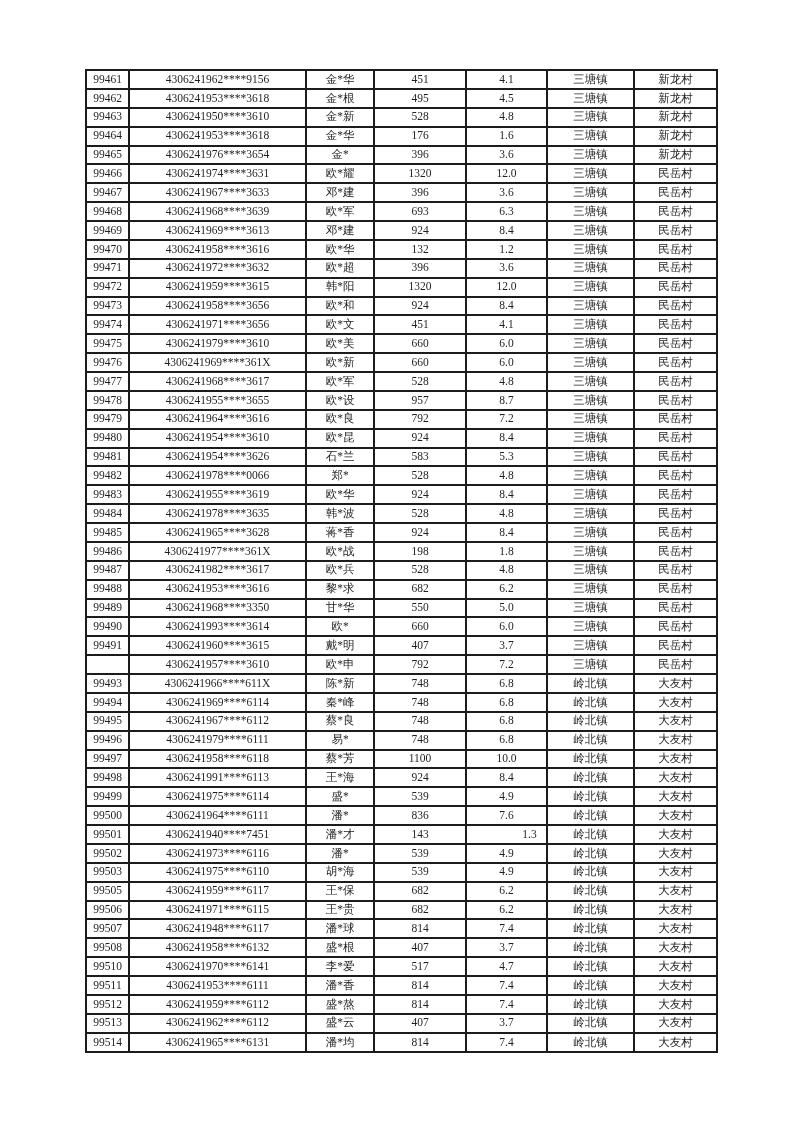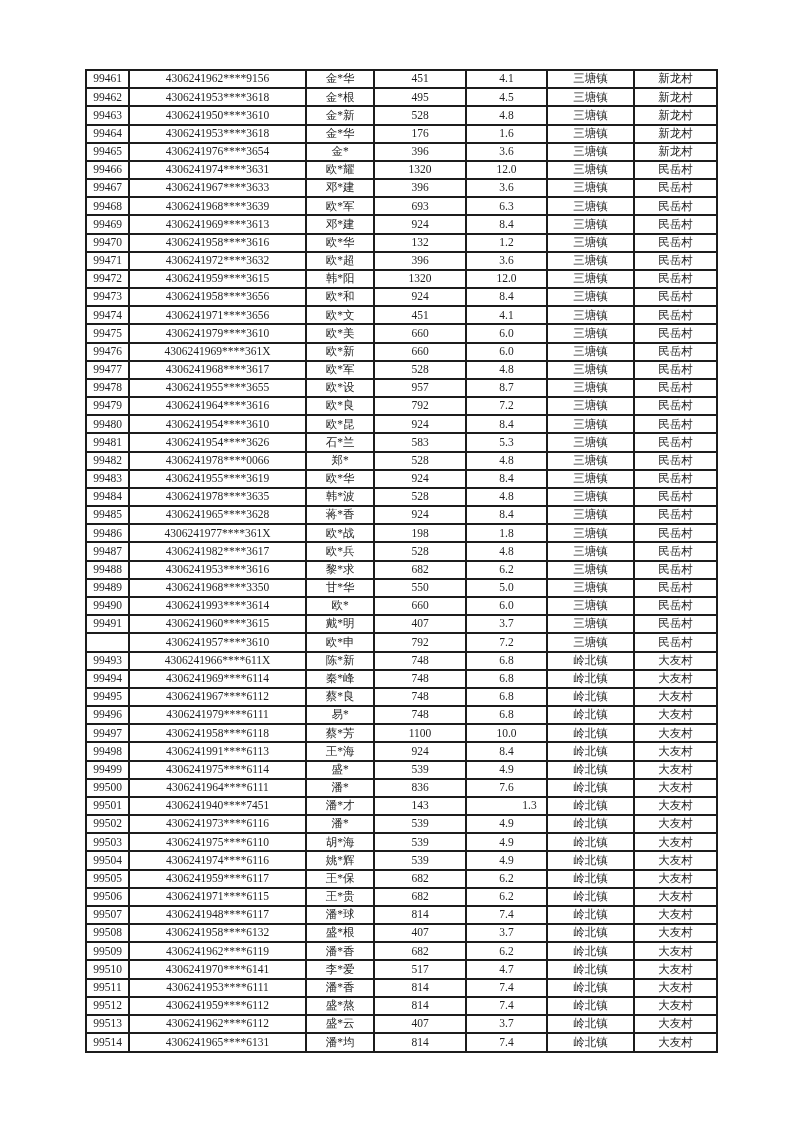--- a/index.html
+++ b/index.html
@@ -431,29 +431,20 @@
         <tr>
           <td style="color: rgb(31, 31, 31); border-color: rgb(28, 28, 28);">99503</td>
           <td style="color: rgb(31, 31, 31); border-color: rgb(28, 28, 28);">4306241975****6110</td>
           <td style="color: rgb(31, 31, 31); border-color: rgb(28, 28, 28);">胡*海</td>
           <td style="color: rgb(31, 31, 31); border-color: rgb(28, 28, 28);">539</td>
           <td style="color: rgb(31, 31, 31); border-color: rgb(28, 28, 28);">4.9</td>
           <td style="color: rgb(31, 31, 31); border-color: rgb(28, 28, 28);">岭北镇</td>
           <td style="color: rgb(31, 31, 31); border-color: rgb(28, 28, 28);">大友村</td>
         </tr>
         <tr>
-          <td style="color: rgb(31, 31, 31); border-color: rgb(28, 28, 28);">99504</td>
-          <td style="color: rgb(31, 31, 31); border-color: rgb(28, 28, 28);">4306241974****6116</td>
-          <td style="color: rgb(31, 31, 31); border-color: rgb(28, 28, 28);">姚*辉</td>
-          <td style="color: rgb(31, 31, 31); border-color: rgb(28, 28, 28);">539</td>
-          <td style="color: rgb(31, 31, 31); border-color: rgb(28, 28, 28);">4.9</td>
-          <td style="color: rgb(31, 31, 31); border-color: rgb(28, 28, 28);">岭北镇</td>
-          <td style="color: rgb(31, 31, 31); border-color: rgb(28, 28, 28);">大友村</td>
-        </tr>
-        <tr>
           <td style="color: rgb(31, 31, 31); border-color: rgb(28, 28, 28); border-radius: 9px;">99505</td>
           <td style="color: rgb(31, 31, 31); border-color: rgb(28, 28, 28);">4306241959****6117</td>
           <td style="color: rgb(31, 31, 31); border-color: rgb(28, 28, 28);">王*保</td>
           <td style="color: rgb(31, 31, 31); border-color: rgb(28, 28, 28);">682</td>
           <td style="color: rgb(31, 31, 31); border-color: rgb(28, 28, 28);">6.2</td>
           <td style="color: rgb(31, 31, 31); border-color: rgb(28, 28, 28);">岭北镇</td>
           <td style="color: rgb(31, 31, 31); border-color: rgb(28, 28, 28);">大友村</td>
         </tr>
         <tr>
           <td style="color: rgb(31, 31, 31); border-color: rgb(28, 28, 28);">99506</td>
@@ -476,29 +467,20 @@
         <tr>
           <td style="color: rgb(31, 31, 31); border-color: rgb(28, 28, 28);">99508</td>
           <td style="color: rgb(31, 31, 31); border-color: rgb(28, 28, 28);">4306241958****6132</td>
           <td style="color: rgb(31, 31, 31); border-color: rgb(28, 28, 28);">盛*根</td>
           <td style="color: rgb(31, 31, 31); border-color: rgb(28, 28, 28);">407</td>
           <td style="color: rgb(31, 31, 31); border-color: rgb(28, 28, 28);">3.7</td>
           <td style="color: rgb(31, 31, 31); border-color: rgb(28, 28, 28);">岭北镇</td>
           <td style="color: rgb(31, 31, 31); border-color: rgb(28, 28, 28);">大友村</td>
         </tr>
         <tr>
-          <td style="color: rgb(31, 31, 31); border-color: rgb(28, 28, 28);">99509</td>
-          <td style="color: rgb(31, 31, 31); border-color: rgb(28, 28, 28);">4306241962****6119</td>
-          <td style="color: rgb(31, 31, 31); border-color: rgb(28, 28, 28);">潘*香</td>
-          <td style="color: rgb(31, 31, 31); border-color: rgb(28, 28, 28);">682</td>
-          <td style="color: rgb(31, 31, 31); border-color: rgb(28, 28, 28);">6.2</td>
-          <td style="color: rgb(31, 31, 31); border-color: rgb(28, 28, 28);">岭北镇</td>
-          <td style="color: rgb(31, 31, 31); border-color: rgb(28, 28, 28);">大友村</td>
-        </tr>
-        <tr>
           <td style="color: rgb(31, 31, 31); border-color: rgb(28, 28, 28);">99510</td>
           <td style="color: rgb(31, 31, 31); border-color: rgb(28, 28, 28);">4306241970****6141</td>
           <td style="color: rgb(31, 31, 31); border-color: rgb(28, 28, 28);">李*爱</td>
           <td style="color: rgb(31, 31, 31); border-color: rgb(28, 28, 28);">517</td>
           <td style="color: rgb(31, 31, 31); border-color: rgb(28, 28, 28);">4.7</td>
           <td style="color: rgb(31, 31, 31); border-color: rgb(28, 28, 28);">岭北镇</td>
           <td style="color: rgb(31, 31, 31); border-color: rgb(28, 28, 28);">大友村</td>
         </tr>
         <tr>
           <td style="color: rgb(31, 31, 31); border-color: rgb(28, 28, 28);">99511</td>

